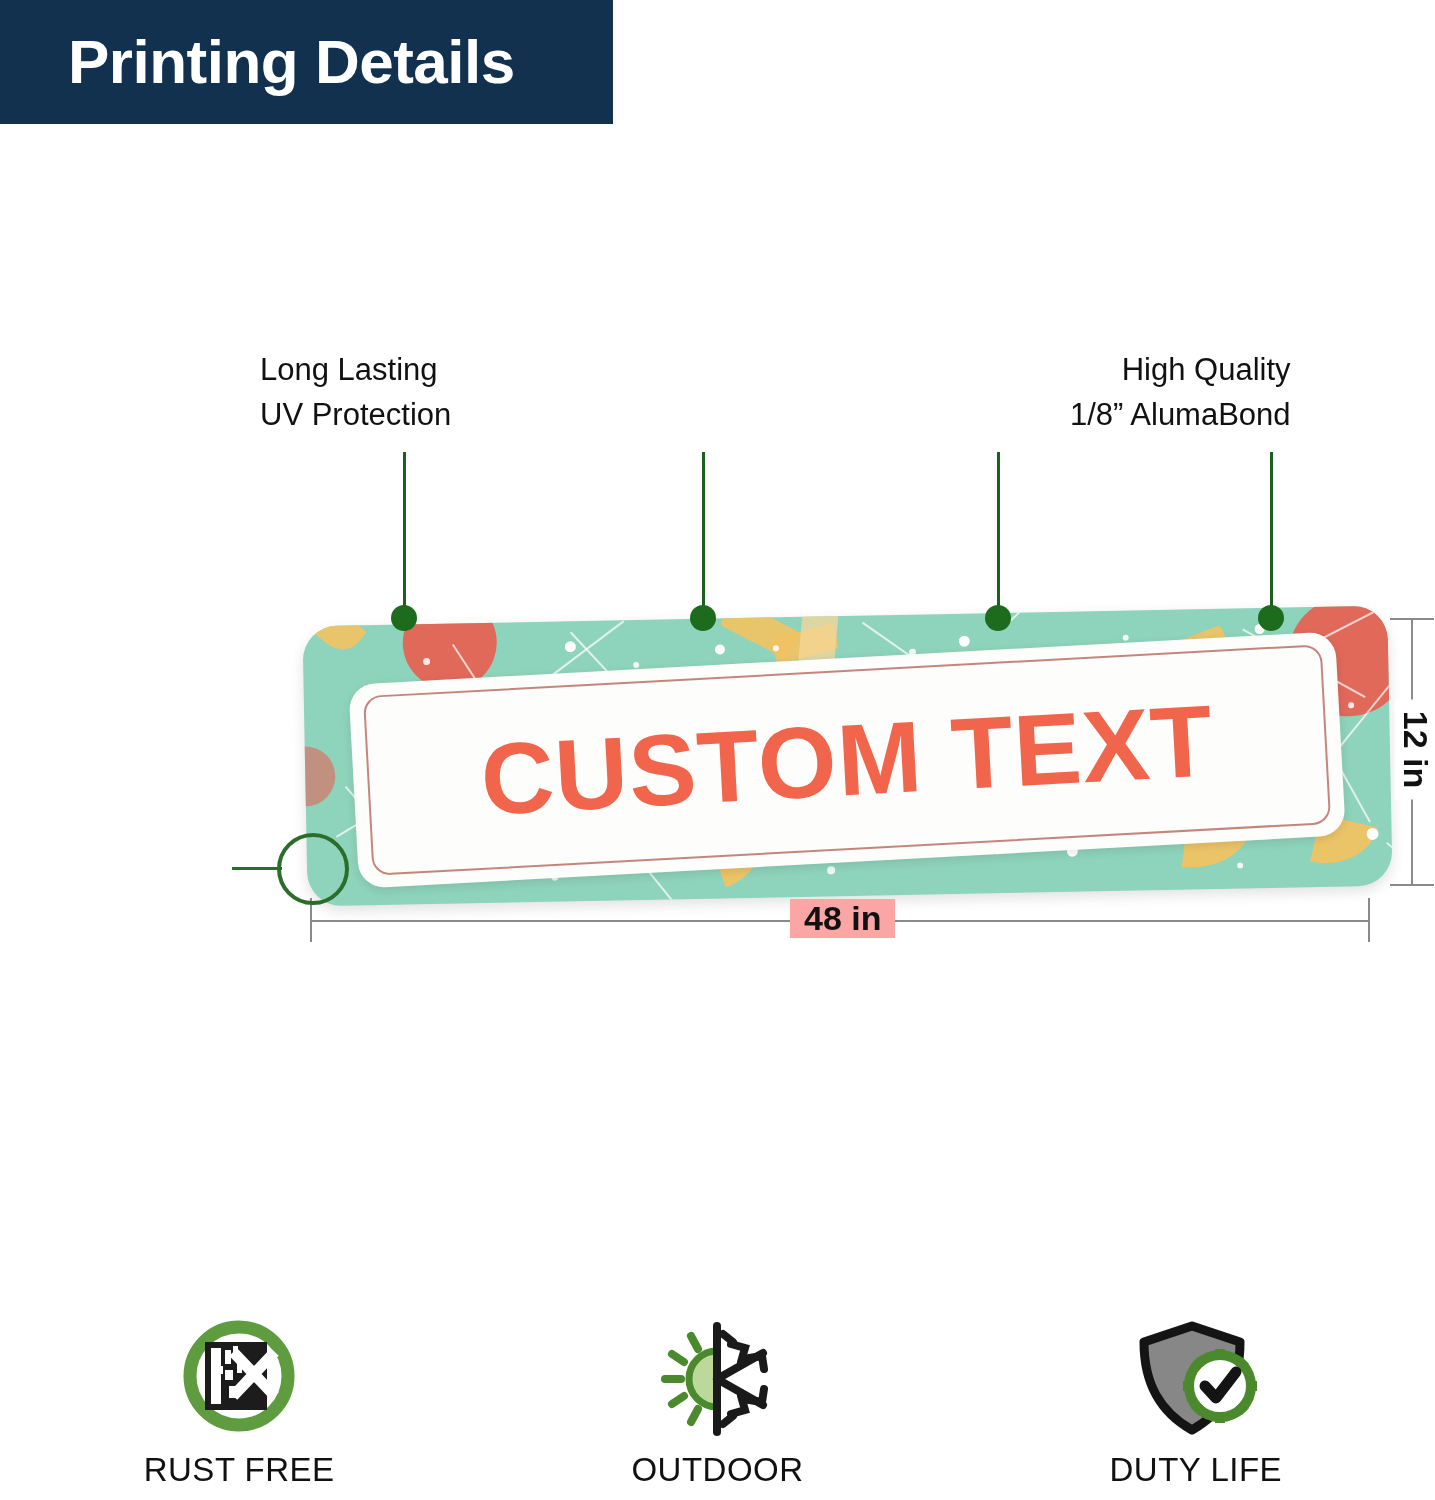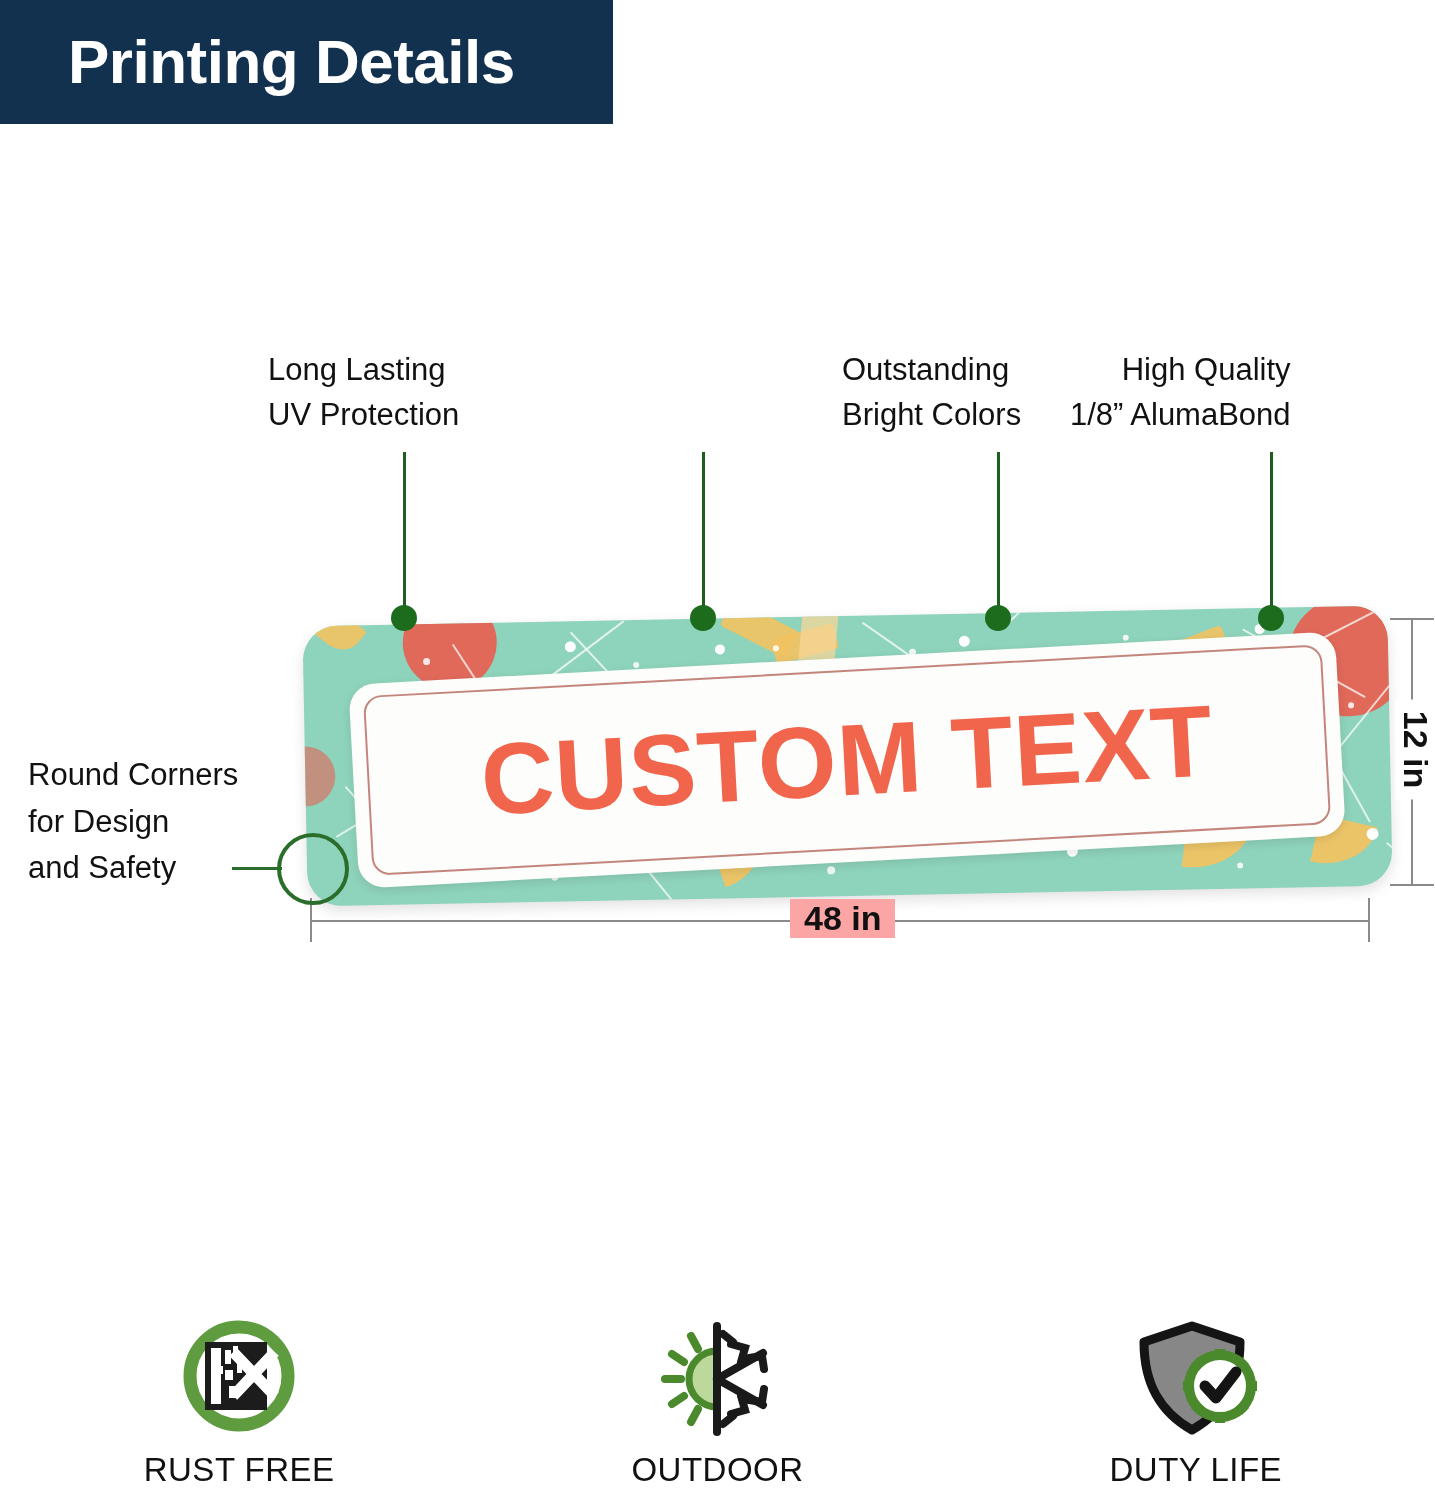--- a/index.html
+++ b/index.html
@@ -212,40 +212,35 @@
 </style>
 </head>
 <body>
 
 <div id="root">
 
   <div class="banner">
     <div class="banner-title">Printing Details</div>
   </div>
 
-  <div class="callout" style="left:268px; top:348px;">Long Lasting
+  <div class="callout" style="left:260px; top:348px;">Long Lasting
 UV Protection</div>
-  <div class="callout" style="left:842px; top:348px;">Outstanding
-Bright Colors</div>
   <div class="callout" style="left:1070px; top:348px;text-align:right;">High Quality
 1/8” AlumaBond</div>
 
   <div class="leader" style="left:403px;  top:452px; height:170px;"></div>
   <div class="leader" style="left:702px;  top:452px; height:170px;"></div>
   <div class="leader" style="left:997px;  top:452px; height:170px;"></div>
   <div class="leader" style="left:1270px; top:452px; height:170px;"></div>
 
   <div class="leader-dot" style="left:391px;  top:605px; z-index:60;"></div>
   <div class="leader-dot" style="left:690px;  top:605px; z-index:60;"></div>
   <div class="leader-dot" style="left:985px;  top:605px; z-index:60;"></div>
   <div class="leader-dot" style="left:1258px; top:605px; z-index:60;"></div>
 
-  <div class="corner-label">Round Corners
-for Design
-and Safety</div>
   <div class="corner-connector"></div>
   <div class="corner-ring"></div>
 
   <div class="sign-wrap">
 
     <div class="sign-plate">
 
       <div class="deco deco-circle-red" style="left:100px;  top:-28px; width:94px;  height:94px;"></div>
       <div class="deco deco-circle-red" style="left:985px;  top:-10px; width:120px; height:120px;"></div>
       <div class="deco deco-circle-red" style="left:-30px;  top:120px; width:60px;  height:60px; opacity:0.55;"></div>

